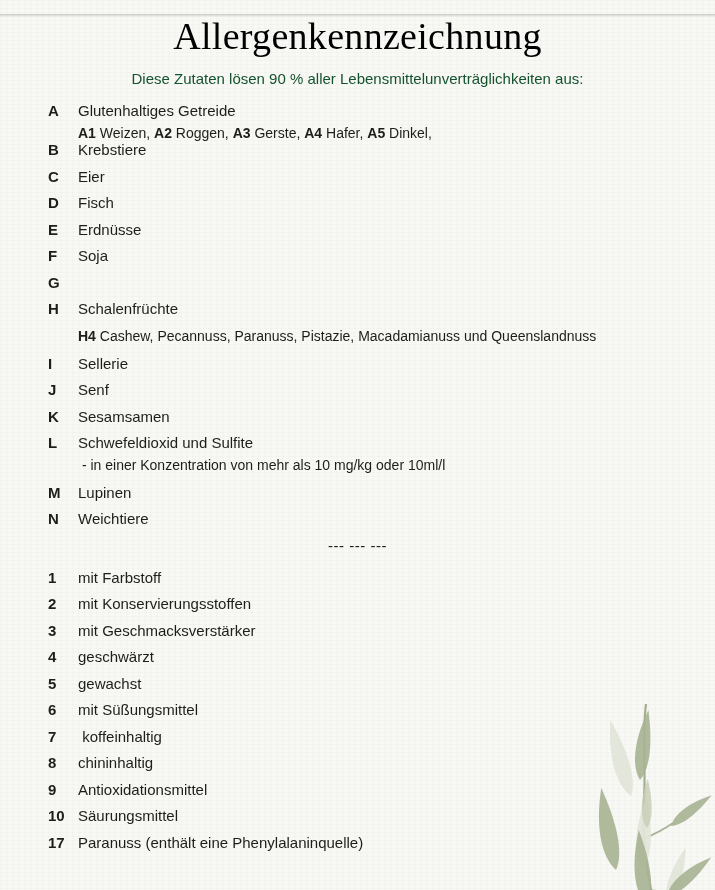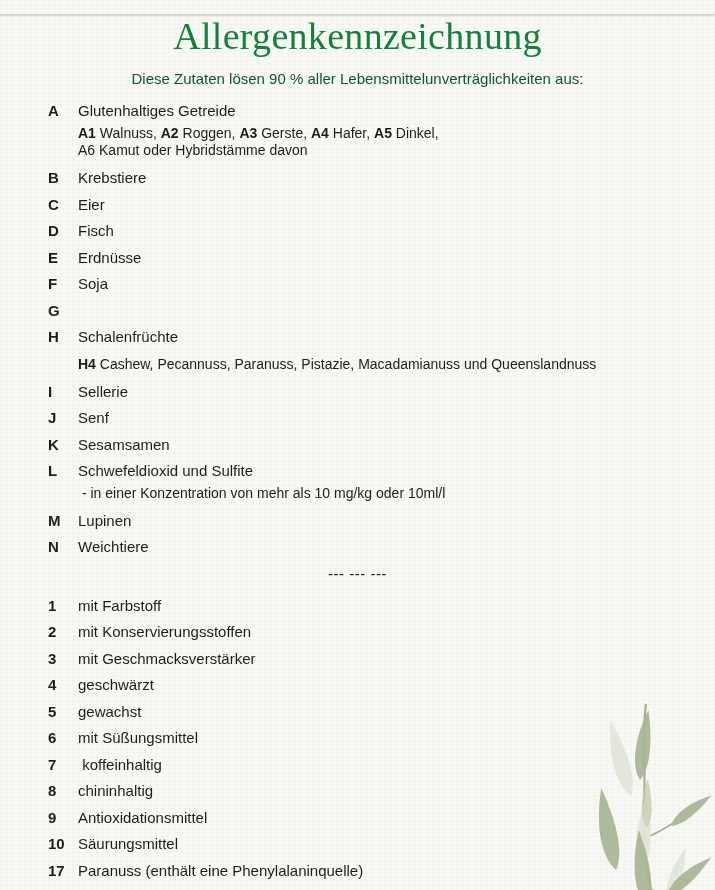--- a/index.html
+++ b/index.html
@@ -21,21 +21,21 @@
     pointer-events: none;
   }
   h1.title {
     margin: 14px 0 0 0;
     text-align: center;
     font-family: "Liberation Serif", serif;
     font-weight: 400;
     font-size: 38px;
     line-height: 44px;
     letter-spacing: 0.3px;
-    color: #15803d;
+    color: #000000;
   }
   p.subtitle {
     margin: 13px 0 0 0;
     text-align: center;
     font-size: 15px;
     line-height: 16px;
     color: #14532d;
   }
   .list { margin: 16px 0 0 48px; font-size: 15px; }
   .row { display: flex; line-height: 16px; margin-bottom: 10.5px; }
@@ -71,22 +71,21 @@
 
   <h1 class="title">Allergenkennzeichnung</h1>
   <p class="subtitle">Diese Zutaten lösen 90 % aller Lebensmittelunverträglichkeiten aus:</p>
 
   <section class="list">
 
     <div class="row">
       <span class="code">A</span>
       <span class="text">Glutenhaltiges Getreide</span>
     </div>
-    <div class="sub sub-first"><b>A1</b><span> Walnuss, </span><b>A2</b><span> Roggen, </span><b>A3</b><span> Gerste, </span><b>A4</b><span> Hafer, </span><b>A5</b><span> Dinkel,</span></div>
-    <div class="sub sub-last">A6 Kamut oder Hybridstämme davon</div>
+    <div class="sub sub-first"><b>A1</b><span> Weizen, </span><b>A2</b><span> Roggen, </span><b>A3</b><span> Gerste, </span><b>A4</b><span> Hafer, </span><b>A5</b><span> Dinkel,</span></div>
 
     <div class="row">
       <span class="code">B</span>
       <span class="text">Krebstiere</span>
     </div>
 
     <div class="row">
       <span class="code">C</span>
       <span class="text">Eier</span>
     </div>

